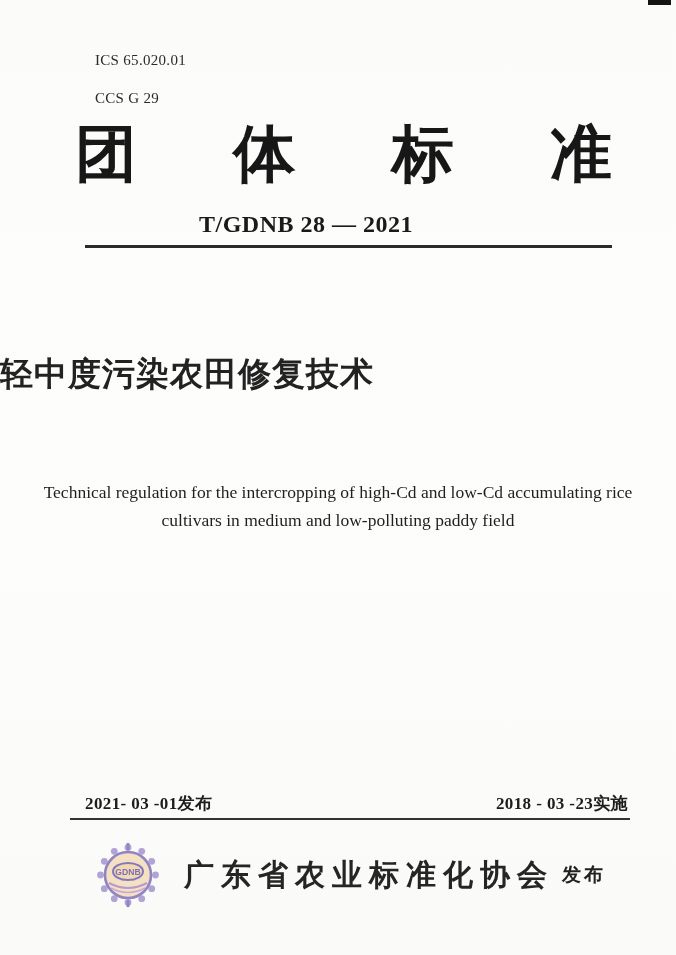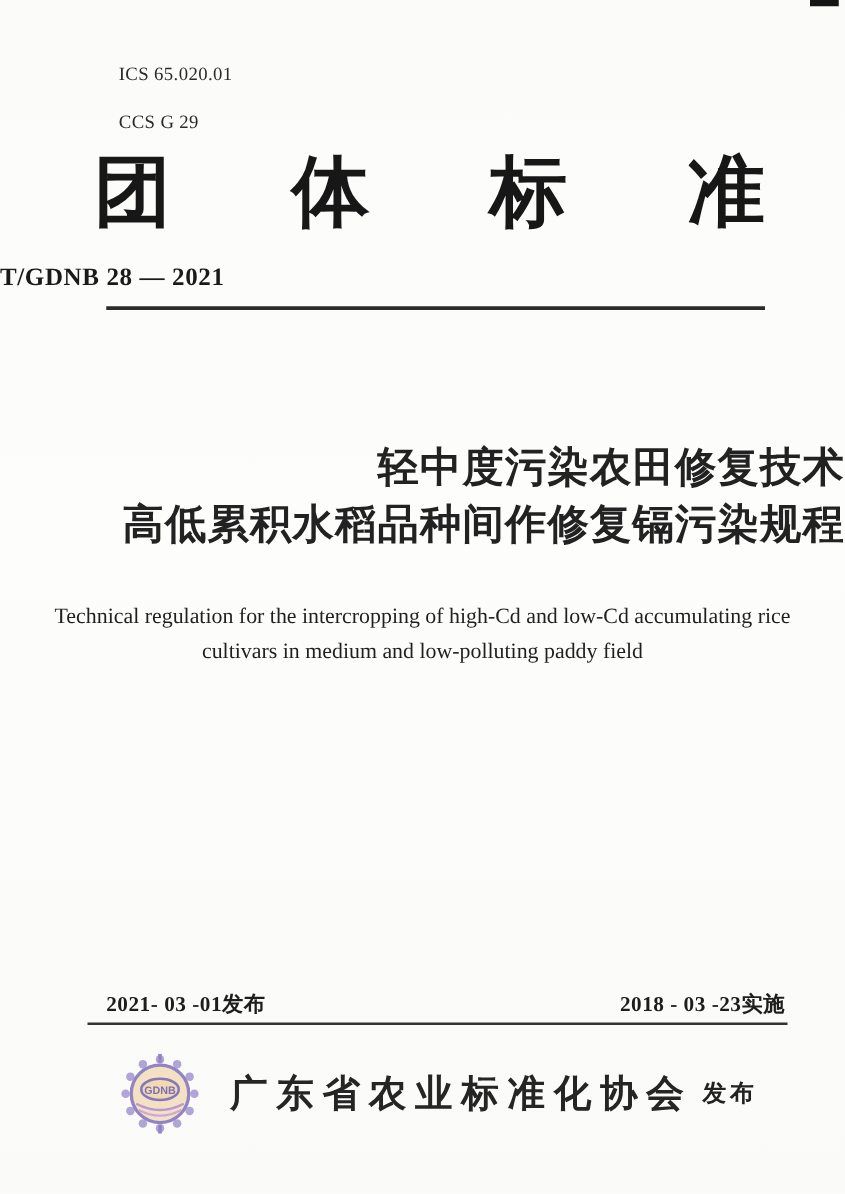--- a/index.html
+++ b/index.html
@@ -25,32 +25,32 @@
   .code-line + .code-line { margin-top:21px; }
 
   .doc-type {
     position:absolute; top:120px; left:75px; width:537px;
     display:flex; justify-content:space-between;
     font-family:"Liberation Serif", serif;
     font-weight:bold; font-size:62px; line-height:1.1; color:#171717;
   }
   .std-no {
     position:absolute; top:211px; left:0; width:612px;
-    text-align:left;
+    text-align:center;
     font-family:"Liberation Serif", serif;
-    font-weight:bold; font-size:20px; color:#1a1a1a; letter-spacing:.5px;
+    font-weight:bold; font-size:24px; color:#1a1a1a; letter-spacing:.5px;
   }
   .rule-top {
     position:absolute; top:245px; left:85px;
     width:527px; height:3px; background:#2b2b2b;
   }
 
   .cn-title {
     position:absolute; top:352px; left:0; width:676px;
-    text-align:right;
+    text-align:left;
     font-family:"Liberation Sans", sans-serif;
     font-weight:bold; font-size:33px; line-height:1.36; color:#222;
     letter-spacing:1px;
   }
   .en-title {
     position:absolute; top:452px; left:30px; width:616px;
     text-align:center;
     font-family:"Liberation Serif", serif;
     font-size:17.5px; line-height:1.6; color:#1f1f1f;margin-top:26px;
   }
@@ -102,21 +102,20 @@
     <span>标</span>
     <span>准</span>
   </div>
 
   <div class="std-no">T/GDNB 28 — 2021</div>
 
   <div class="rule-top"></div>
 
   <div class="cn-title">
     <div>轻中度污染农田修复技术</div>
-    <div>高低累积水稻品种间作修复镉污染规程</div>
   </div>
 
   <div class="en-title">
     <div>Technical regulation for the intercropping of high-Cd and low-Cd accumulating rice</div>
     <div>cultivars in medium and low-polluting paddy field</div>
   </div>
 
   <div class="dates-row">
     <span>2021- 03 -01发布</span>
     <span>2018 - 03 -23实施</span>

